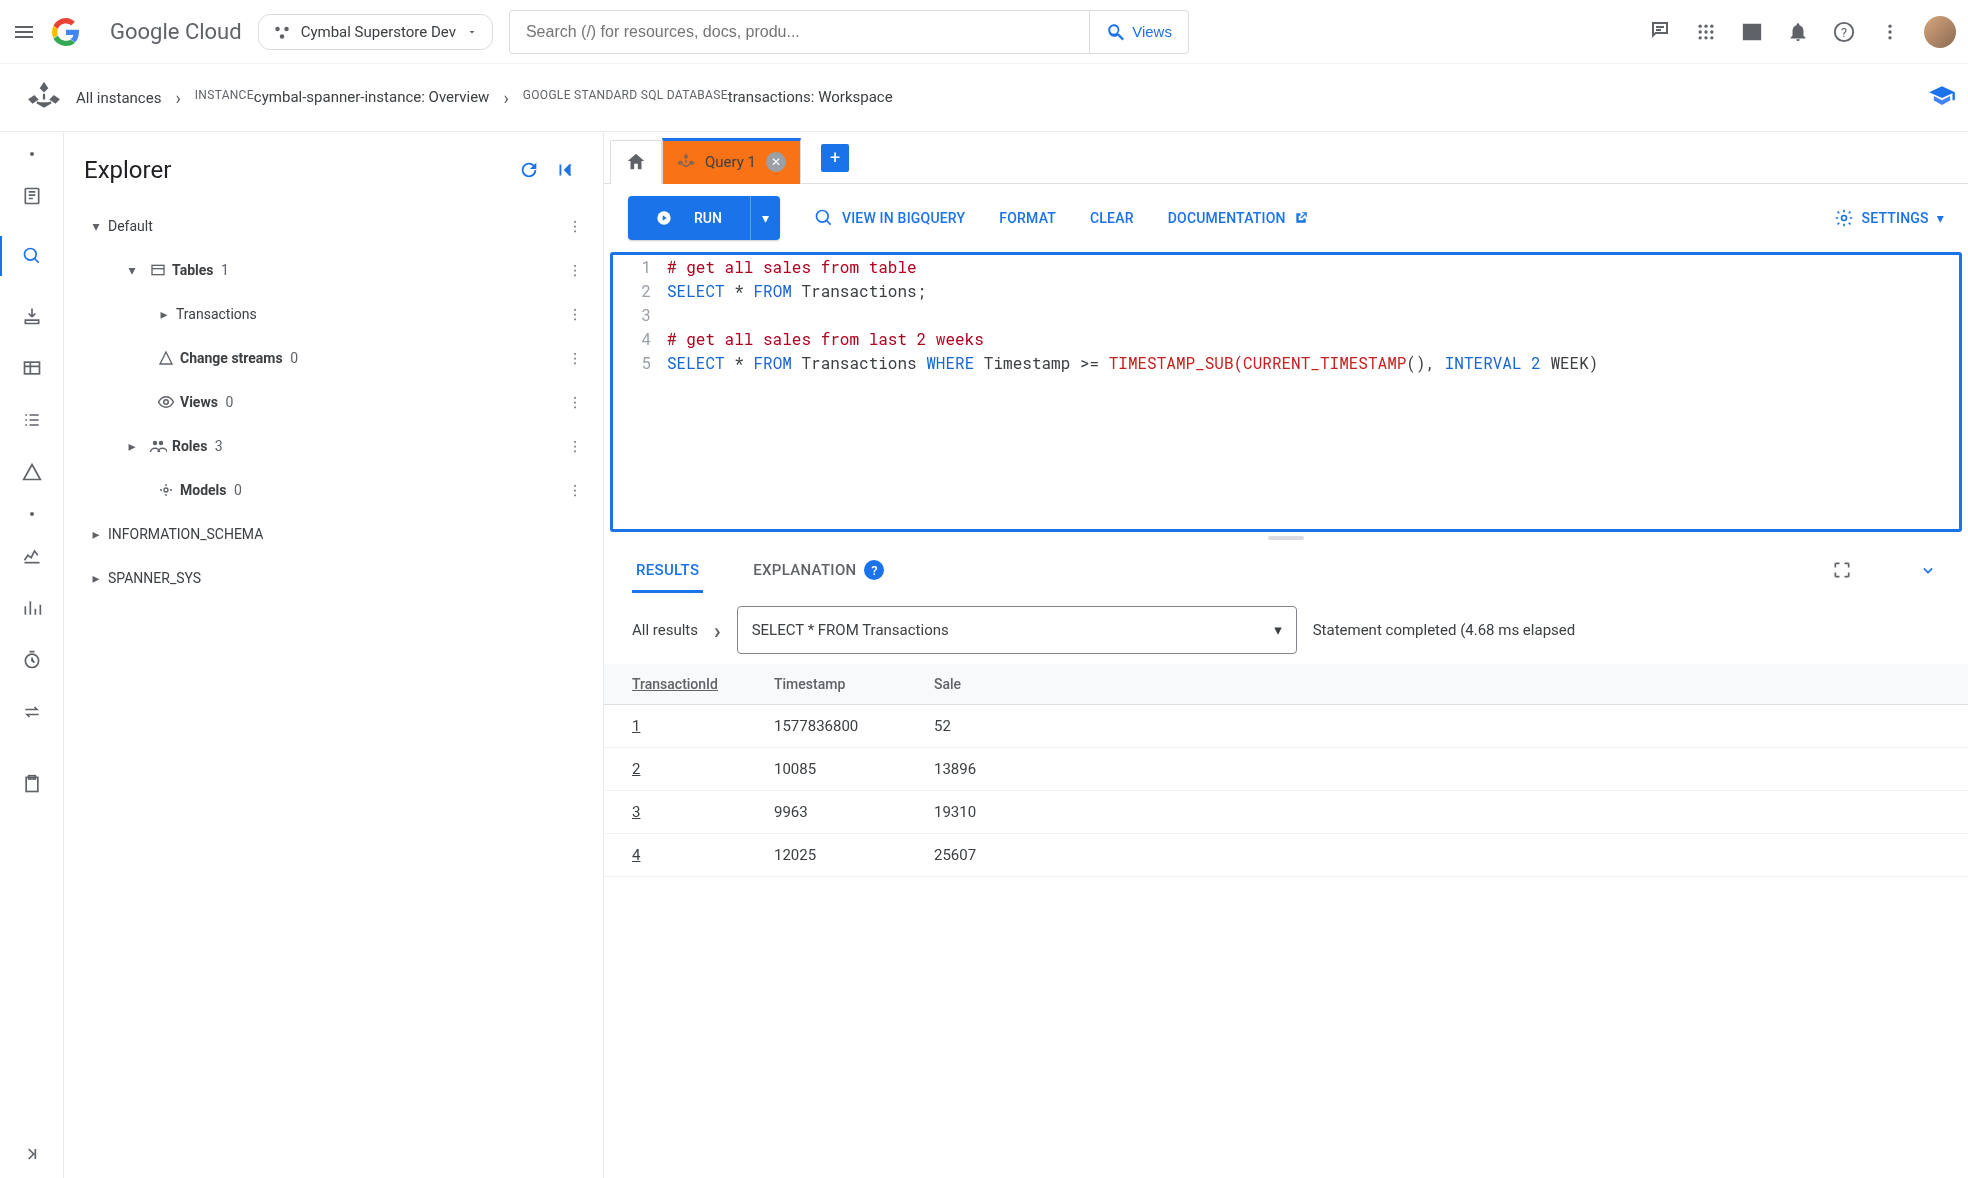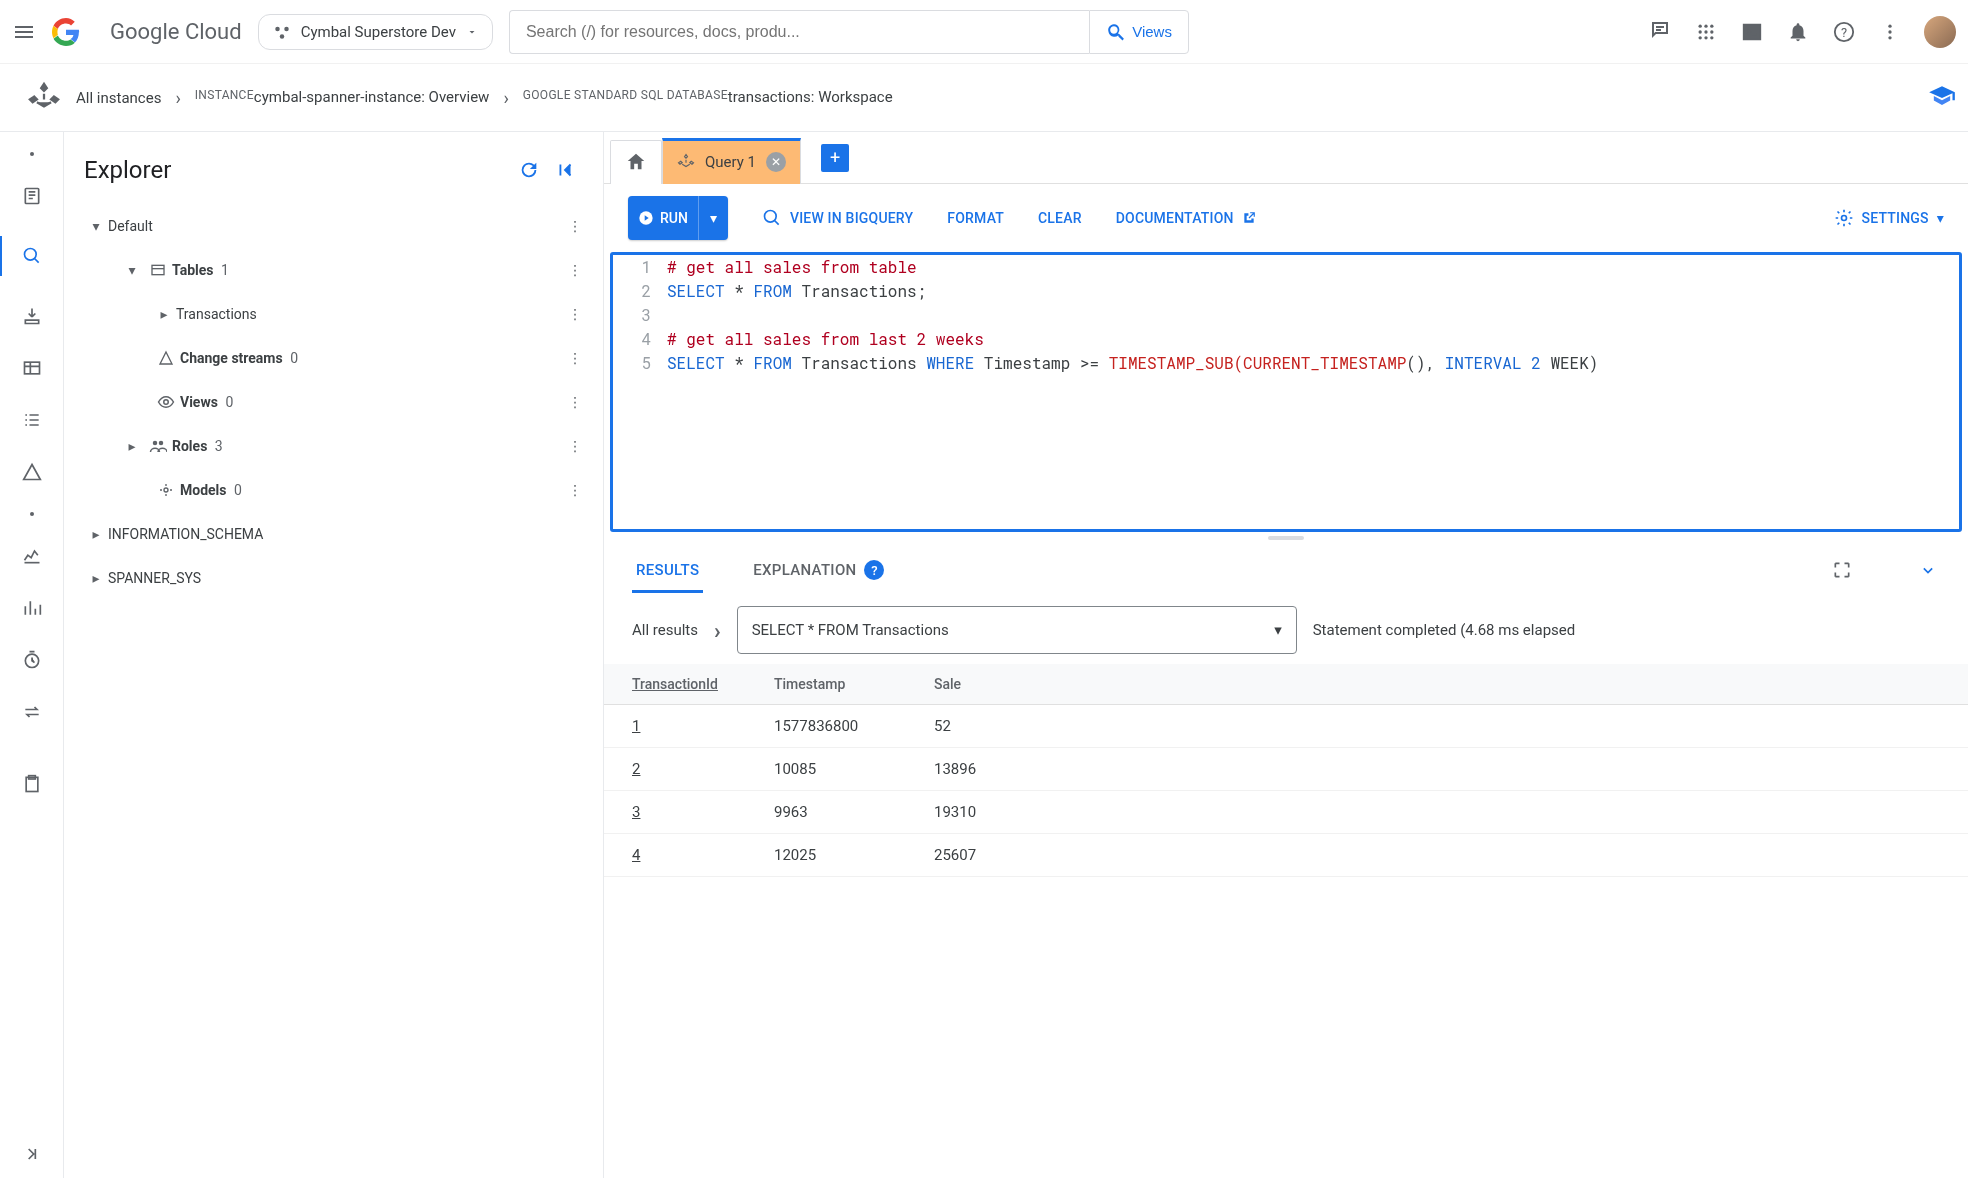--- a/index.html
+++ b/index.html
@@ -49,27 +49,27 @@
 .tree-count { color:#5f6368; margin-left:4px; }
 .tree-more { width:24px; color:#5f6368; cursor:pointer; display:flex;align-items:center;justify-content:center; }
 .indent-1 { padding-left: 12px; }
 .indent-2 { padding-left: 48px; }
 .indent-3 { padding-left: 80px; }
 
 
 .workspace { flex:1; display:flex; flex-direction:column; min-width:0; background:#fff; }
 .tabs { display:flex; align-items:center; height:52px; padding-left:6px; gap:0; border-bottom:1px solid #e0e0e0; }
 .tab-home { width:52px; height:44px; margin-top:8px; border:1px solid #dadce0; border-bottom:none; border-radius:2px 2px 0 0; display:flex;align-items:center;justify-content:center; background:#fff; cursor:pointer;}
-.tab { display:flex; align-items:center; gap:10px; height:46px; margin-top:6px; padding:0 14px; border-top:3px solid #1a73e8; border-left:1px solid #dadce0; border-right:1px solid #dadce0; background:#fdba74; cursor:pointer;}
+.tab { display:flex; align-items:center; gap:10px; height:46px; margin-top:6px; padding:0 14px; border-top:3px solid #1a73e8; border-left:1px solid #dadce0; border-right:1px solid #dadce0; background:#f97316; cursor:pointer;}
 .tab-close { width:20px;height:20px;border-radius:50%;background:#9aa0a6;color:#fff;display:flex;align-items:center;justify-content:center;font-size:12px; }
 .tab-add { width:28px;height:28px; margin-left:20px; background:#1a73e8; color:#fff; display:flex;align-items:center;justify-content:center; border-radius:2px; cursor:pointer; font-size:18px;}
 
 .toolbar { display:flex; align-items:center; gap:34px; padding: 12px 24px; }
 .run-btn { display:flex; align-items:center; background:#1a73e8; color:#fff; border-radius:4px; height:44px; overflow:hidden; box-shadow:0 1px 2px rgba(0,0,0,0.2); }
-.run-main { display:flex; align-items:center; gap:6px; padding:0 10px; font-weight:500; cursor:pointer; font-size:14px;}
+.run-main { display:flex; align-items:center; gap:22px; padding:0 28px; font-weight:500; cursor:pointer; font-size:14px;}
 .run-drop { width:30px; height:44px; display:flex;align-items:center;justify-content:center; border-left:1px solid rgba(255,255,255,0.3); cursor:pointer;}
 .tool-link { display:flex; align-items:center; gap:8px; color:#1a73e8; font-weight:500; cursor:pointer; font-size:14px; letter-spacing:0.2px; }
 
 
 .editor { margin: 0 6px; border:3px solid #1a73e8; border-radius:3px; background:#fff; min-height:280px; font-family: 'Roboto Mono', Menlo, monospace; font-size:16px; line-height:24px; }
 .code-line { display:flex; }
 .gutter { width:54px; text-align:right; padding-right:16px; color:#9aa0a6; user-select:none; }
 .code { white-space:pre; flex:1; }
 .c-comm { color:#b00020; }
 .c-kw { color:#1967d2; }

